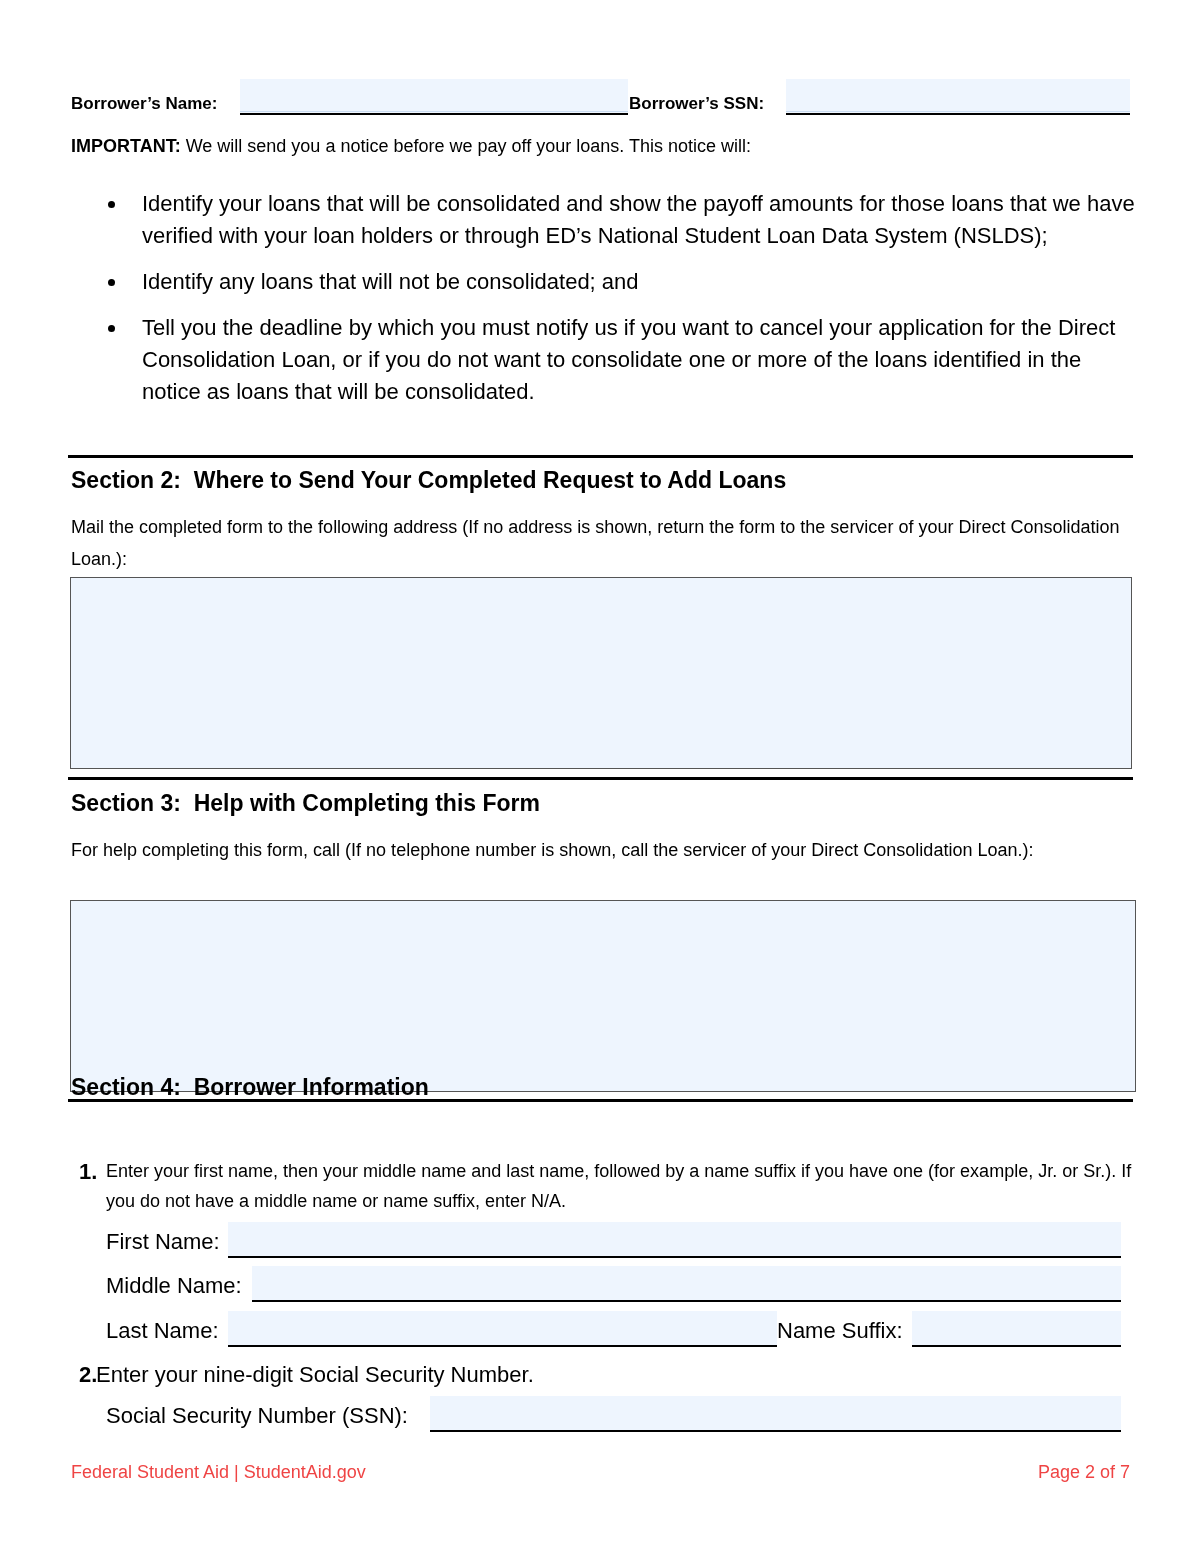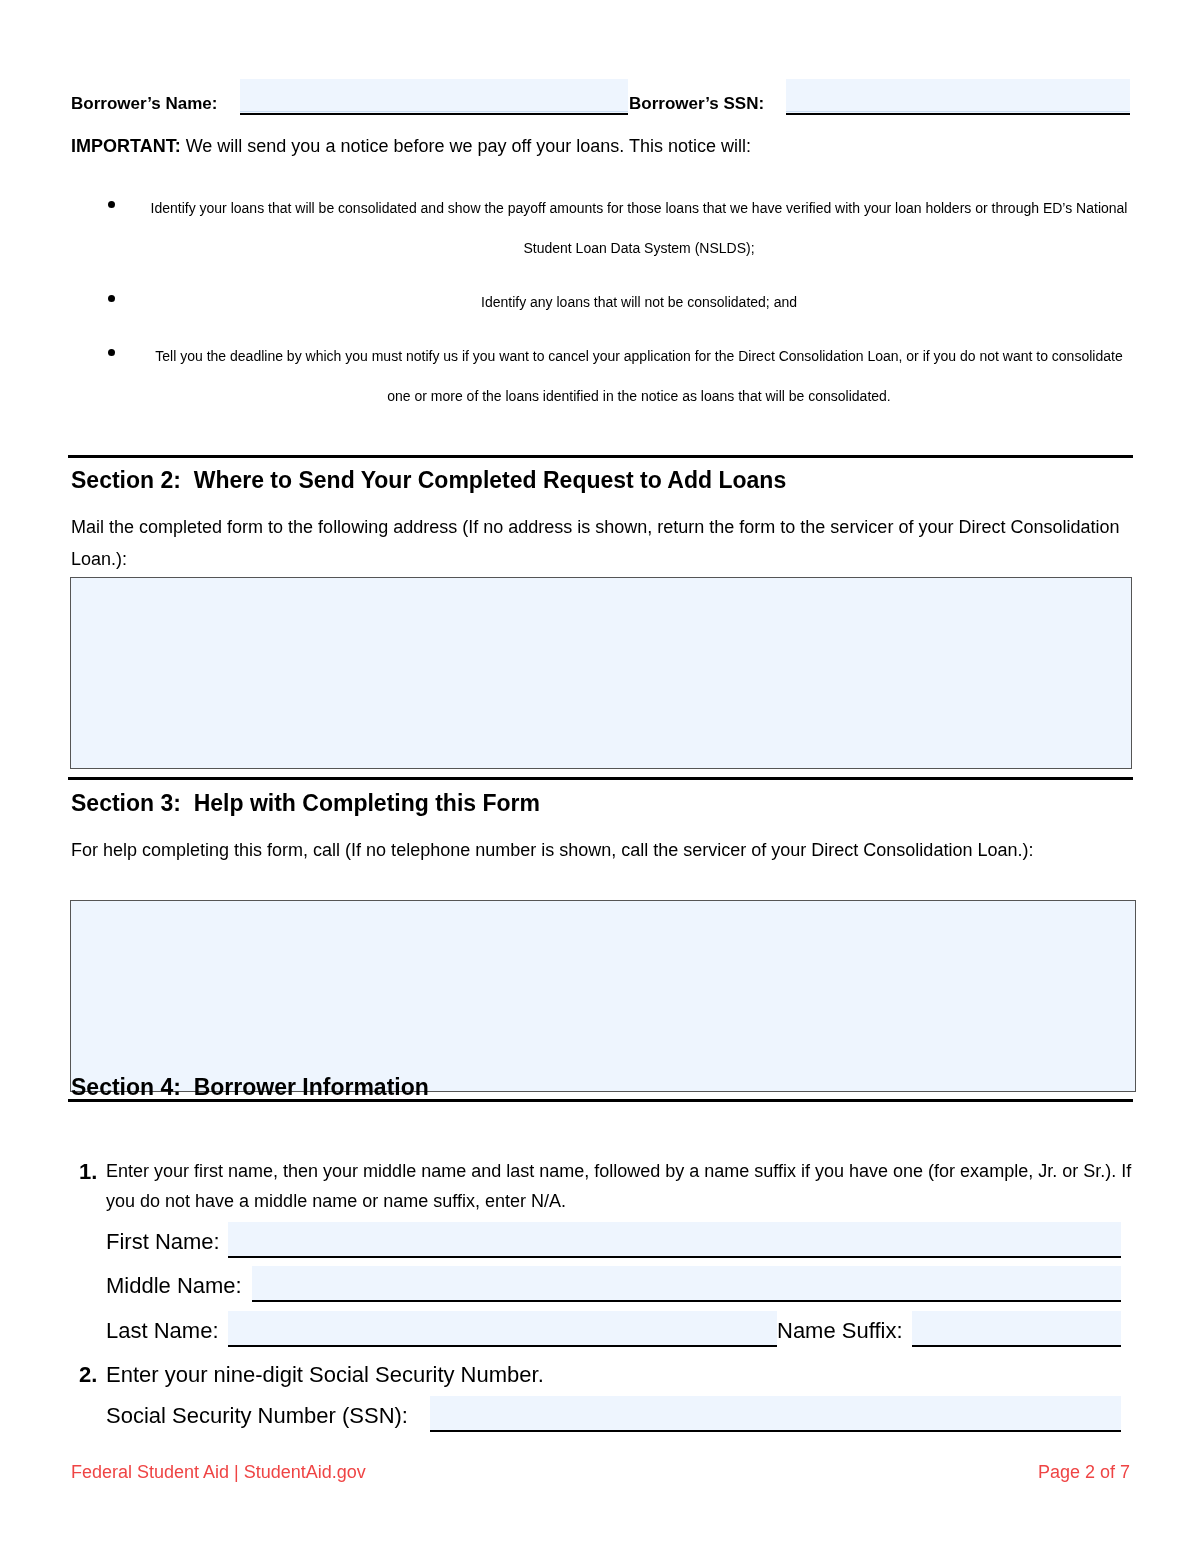--- a/index.html
+++ b/index.html
@@ -3,21 +3,21 @@
 <meta charset="utf-8">
 <style>
   html, body { margin: 0; padding: 0; background: #ffffff; }
   body { width: 1200px; height: 1553px; position: relative; font-family: "Liberation Sans", sans-serif; color: #000; overflow: hidden; }
   .abs { position: absolute; }
   .hdr-label { font-weight: bold; font-size: 17px; }
   .hdr-field { background: #eef5fe; border-bottom: 2px solid #000; box-sizing: border-box; }
   .hdr-field .inner { position: absolute; left:0; right:0; bottom:1px; height:1px; background:#c9dbf0; }
   .body-text { font-size: 18px; line-height: 32px; }
   .bullet-list { position: absolute; left: 106px; width: 1030px; margin: 0; padding: 0; list-style: none; }
-  .bullet-list li { position: relative; padding-left: 36px; font-size: 14px; line-height: 40px; margin-bottom: 14px; text-align: center; }
+  .bullet-list li { position: relative; padding-left: 36px; font-size: 22px; line-height: 32px; margin-bottom: 14px; }
   .bullet-list li .dot { position: absolute; left: 2px; top: 13px; width: 7px; height: 7px; border-radius: 50%; background: #000; }
   .rule { position: absolute; left: 68px; width: 1065px; height: 3px; background: #000; }
   .section-title { font-size: 23px; font-weight: bold; }
   .big-box { position: absolute; background: #eef5fe; border: 1px solid #555; box-sizing: border-box; }
   .form-label { font-size: 22px; }
   .form-field { position: absolute; background: #eef5fe; border-bottom: 2px solid #000; box-sizing: border-box; }
   .footer { font-size: 18px; color: #ef4444; }
   .num { font-weight: bold; }
 </style>
 </head>
@@ -63,19 +63,19 @@
 
 <span class="abs form-label" style="left:106px; top:1273px;">Middle Name:</span>
 <div class="form-field" style="left:252px; top:1266px; width:869px; height:36px;"></div>
 
 <span class="abs form-label" style="left:106px; top:1318px;">Last Name:</span>
 <div class="form-field" style="left:228px; top:1311px; width:549px; height:36px;"></div>
 <span class="abs form-label" style="left:777px; top:1318px;">Name Suffix:</span>
 <div class="form-field" style="left:912px; top:1311px; width:209px; height:36px;"></div>
 
 <span class="abs form-label num" style="left:79px; top:1362px;">2.</span>
-<span class="abs form-label" style="left:106px; top:1362px;">Enter your nine-digit Social Security Number.</span>
+<span class="abs form-label" style="left:96px; top:1362px;">Enter your nine-digit Social Security Number.</span>
 
 <span class="abs form-label" style="left:106px; top:1403px;">Social Security Number (SSN):</span>
 <div class="form-field" style="left:430px; top:1396px; width:691px; height:36px;"></div>
 
 <span class="abs footer" style="left:71px; top:1462px;">Federal Student Aid | StudentAid.gov</span>
 <span class="abs footer" style="right:70px; top:1462px;">Page 2 of 7</span>
 
 </body></html>

